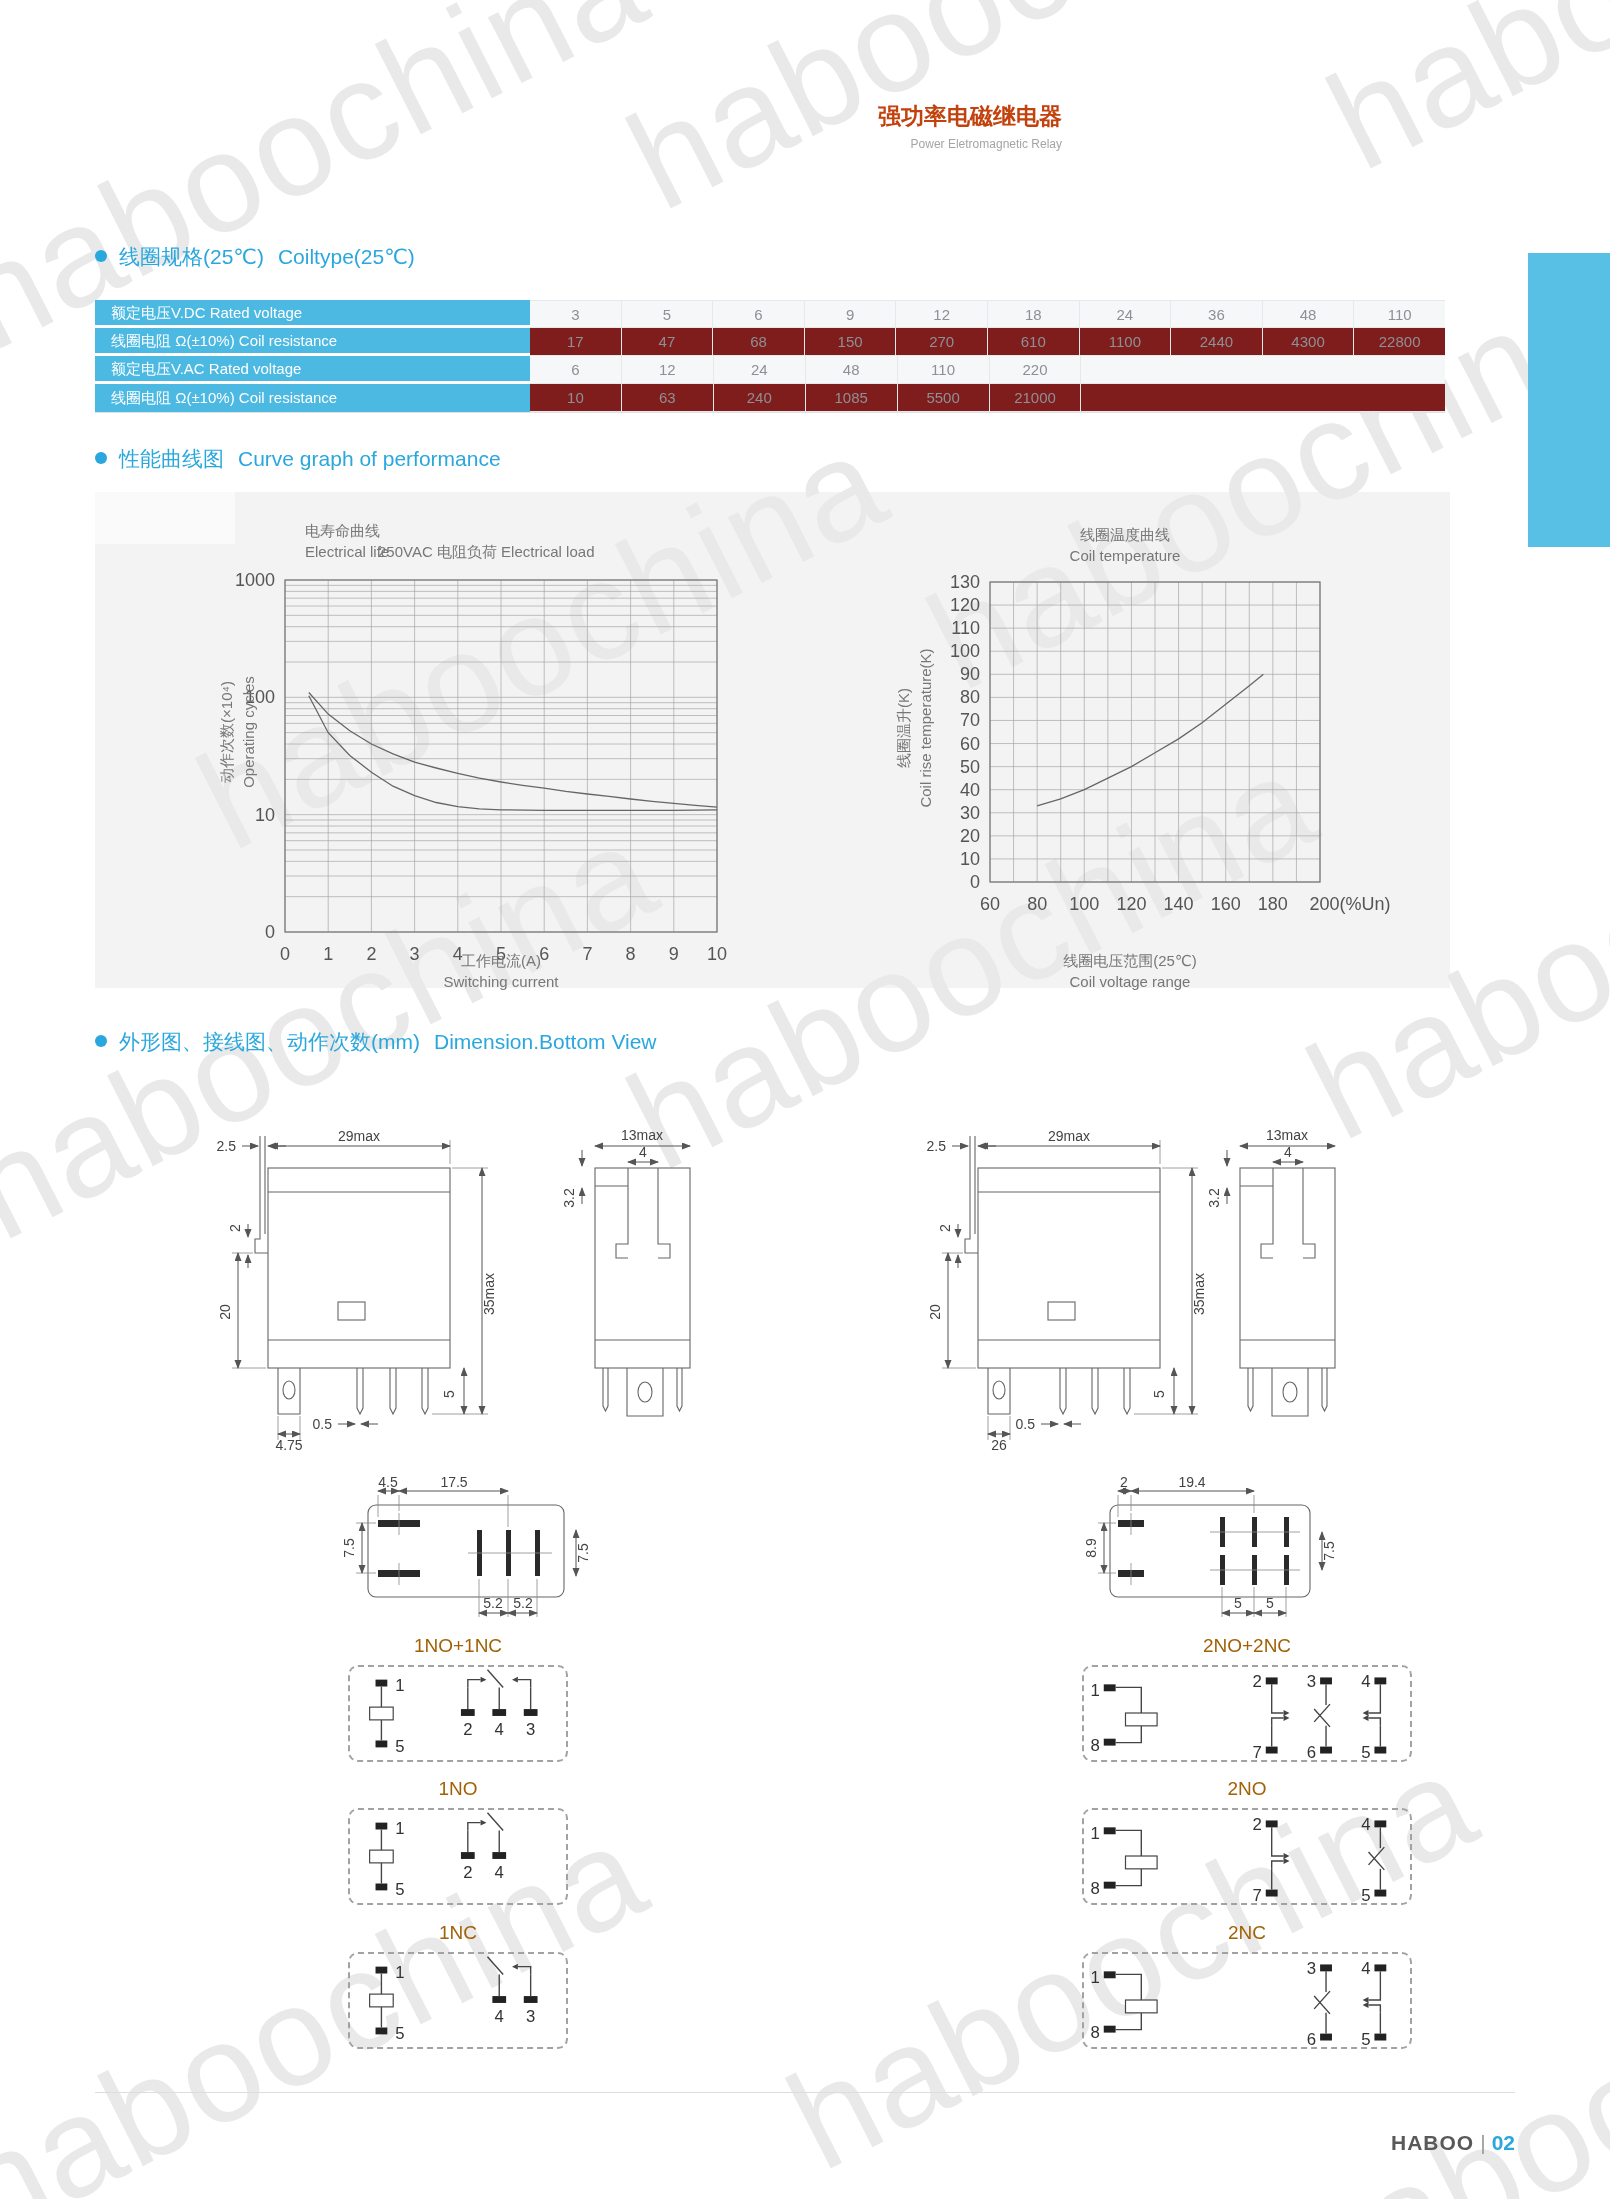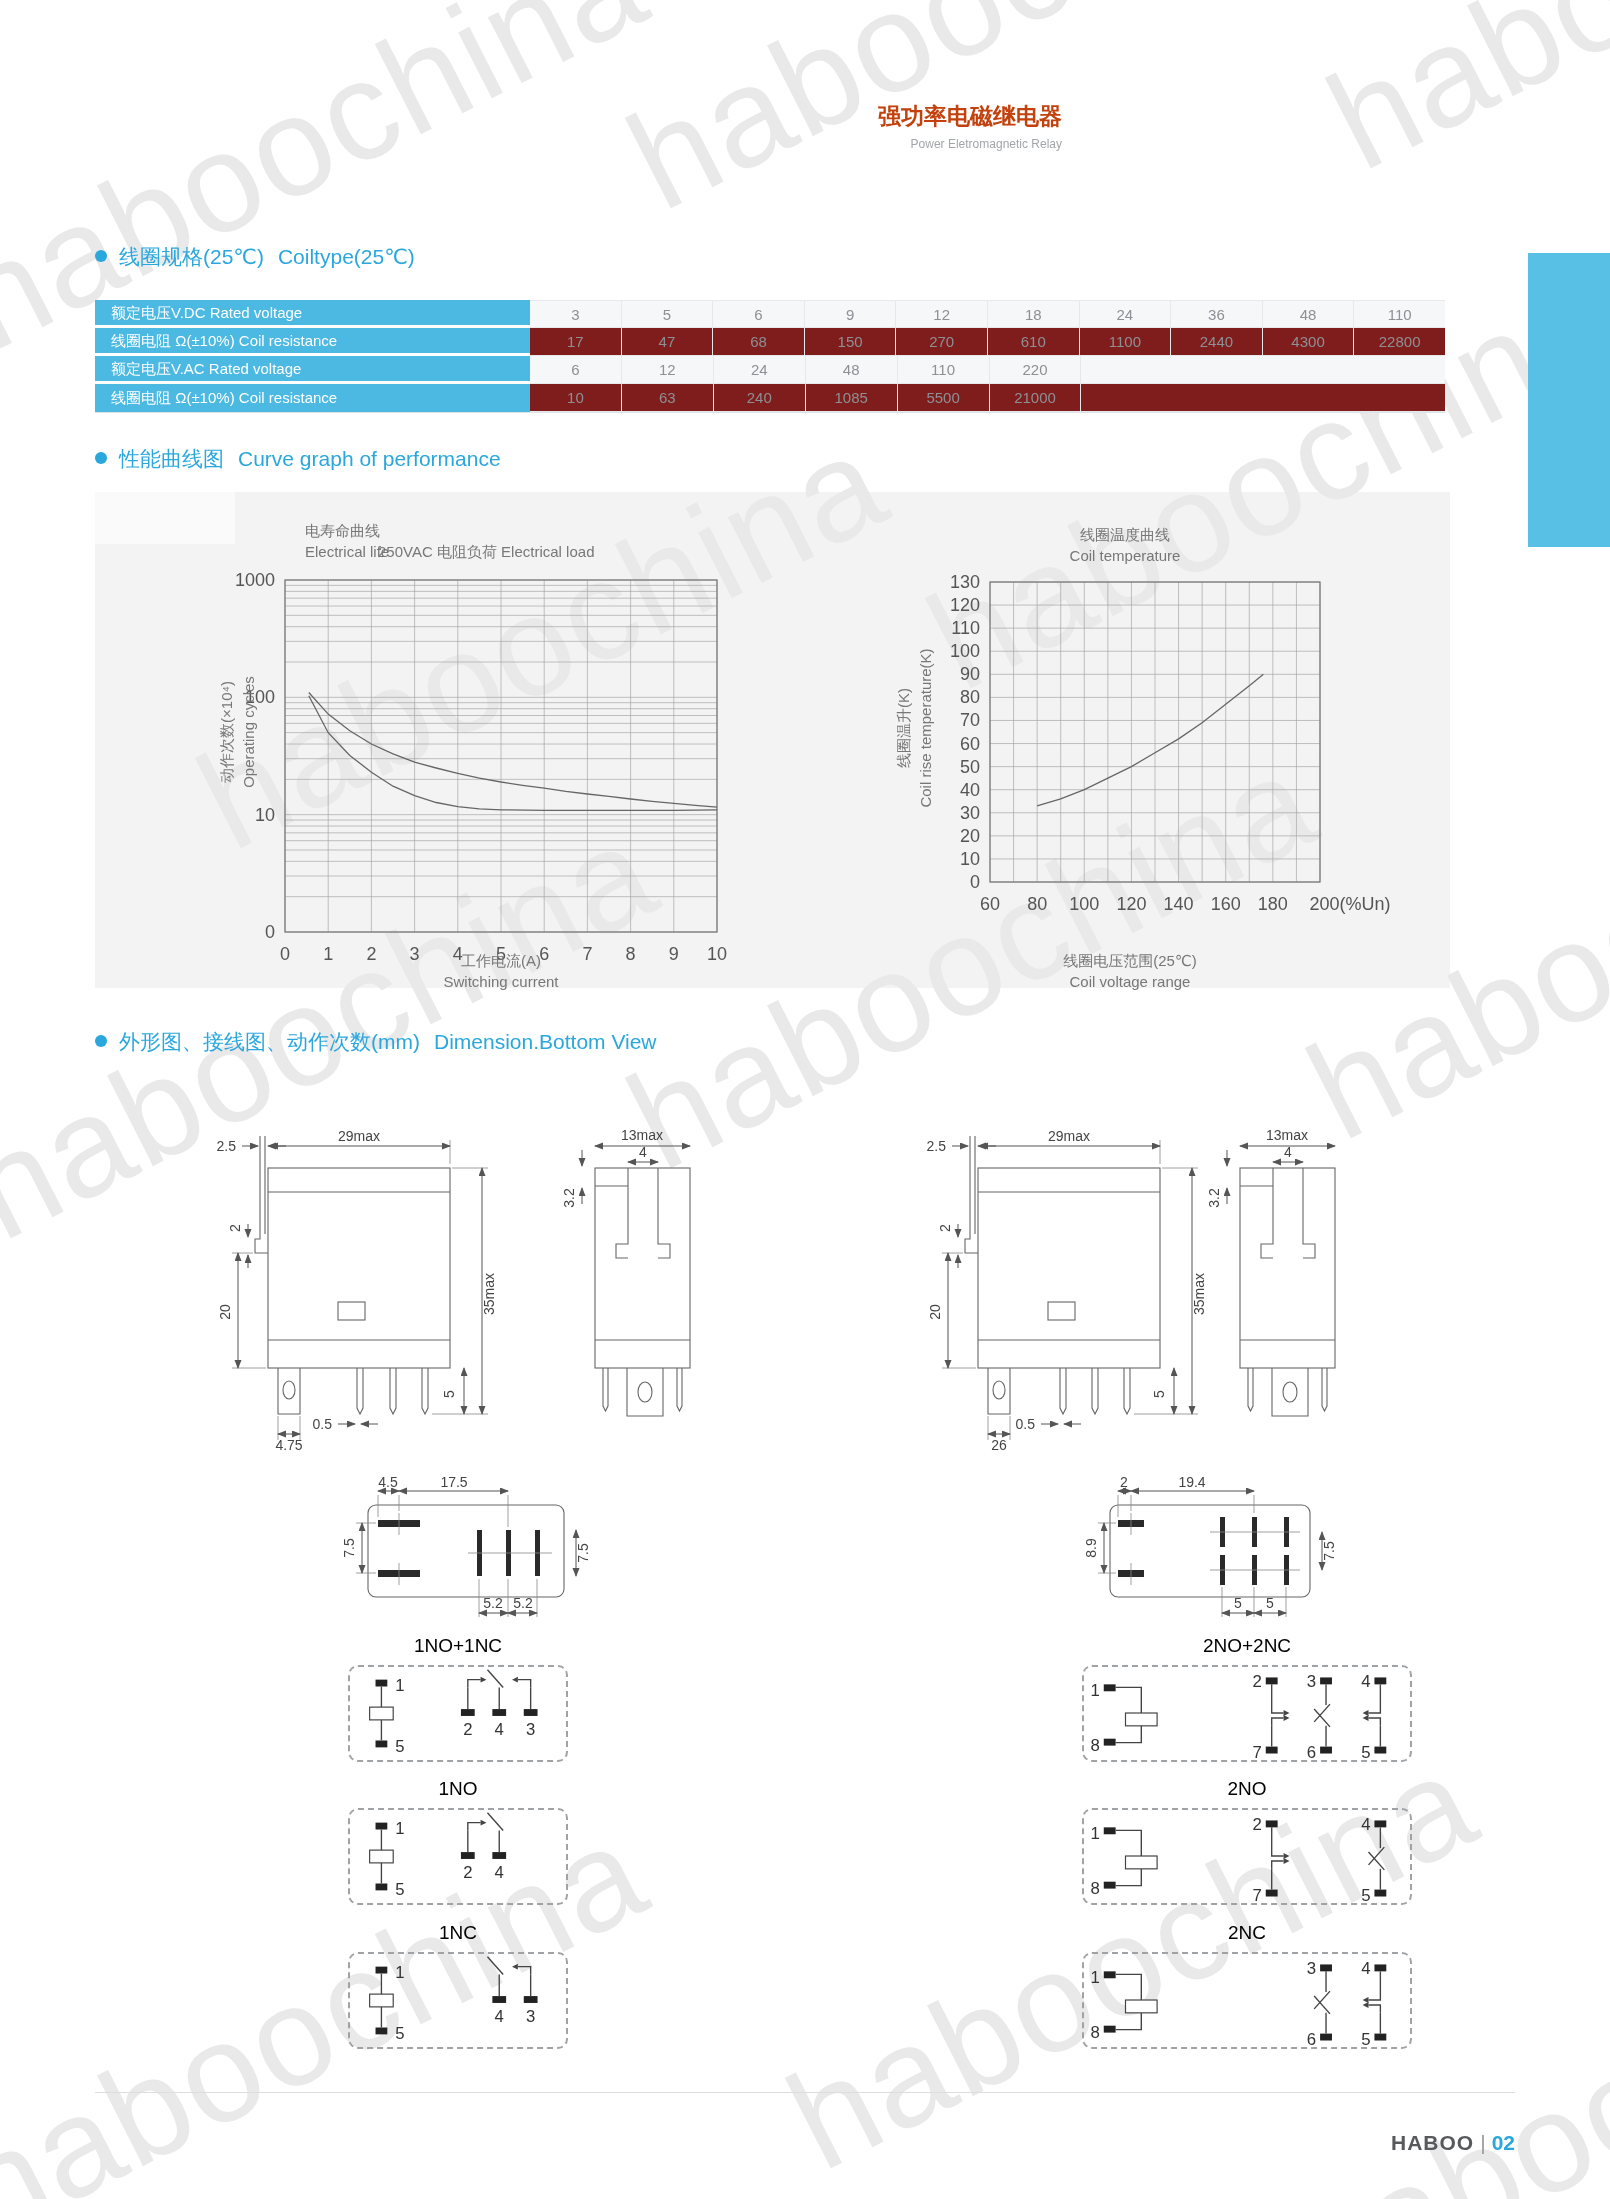--- a/index.html
+++ b/index.html
@@ -35,21 +35,21 @@
   .ctitle,.caxis,.csub{position:absolute;z-index:2;font-size:15px;color:#777;line-height:21px;}
   .caxis{text-align:center;}
   .crot{position:absolute;z-index:2;font-size:15px;color:#777;line-height:22px;text-align:center;
         transform:rotate(-90deg);transform-origin:0 0;}
   .dimsvg{position:absolute;z-index:2;}
   .dln{stroke:#666;stroke-width:1.1;fill:none;}
   .pad{fill:#2a2a2a;}
   .dim{stroke:#555;stroke-width:1;}
   .ext{stroke:#888;stroke-width:0.8;}
   .dtx{font-size:14px;fill:#444;}
-  .wtitle{position:absolute;text-align:center;font-size:19px;color:#000000;z-index:2;}
+  .wtitle{position:absolute;text-align:center;font-size:19px;color:#a16207;z-index:2;}
   .wbox{position:absolute;border:2px dashed #9fa3a6;border-radius:10px;z-index:2;box-sizing:border-box;}
   .wln{stroke:#444;fill:none;stroke-width:1.4;}
   .wpad{fill:#222;}
   .wcoil{fill:#fff;stroke:#444;stroke-width:1.2;}
   .wtx{font-size:17px;fill:#333;}
   .whead{fill:#444;}
   .fline{position:absolute;left:95px;top:2092px;width:1420px;height:1px;background:#ddd;z-index:2;}
   .foot{position:absolute;right:95px;top:2104px;z-index:2;font-size:21px;display:flex;align-items:baseline;gap:6px;}
   .fbrand{color:#58595b;font-weight:700;letter-spacing:1px;}
   .fsep{color:#9b9b9b;font-weight:300;}

